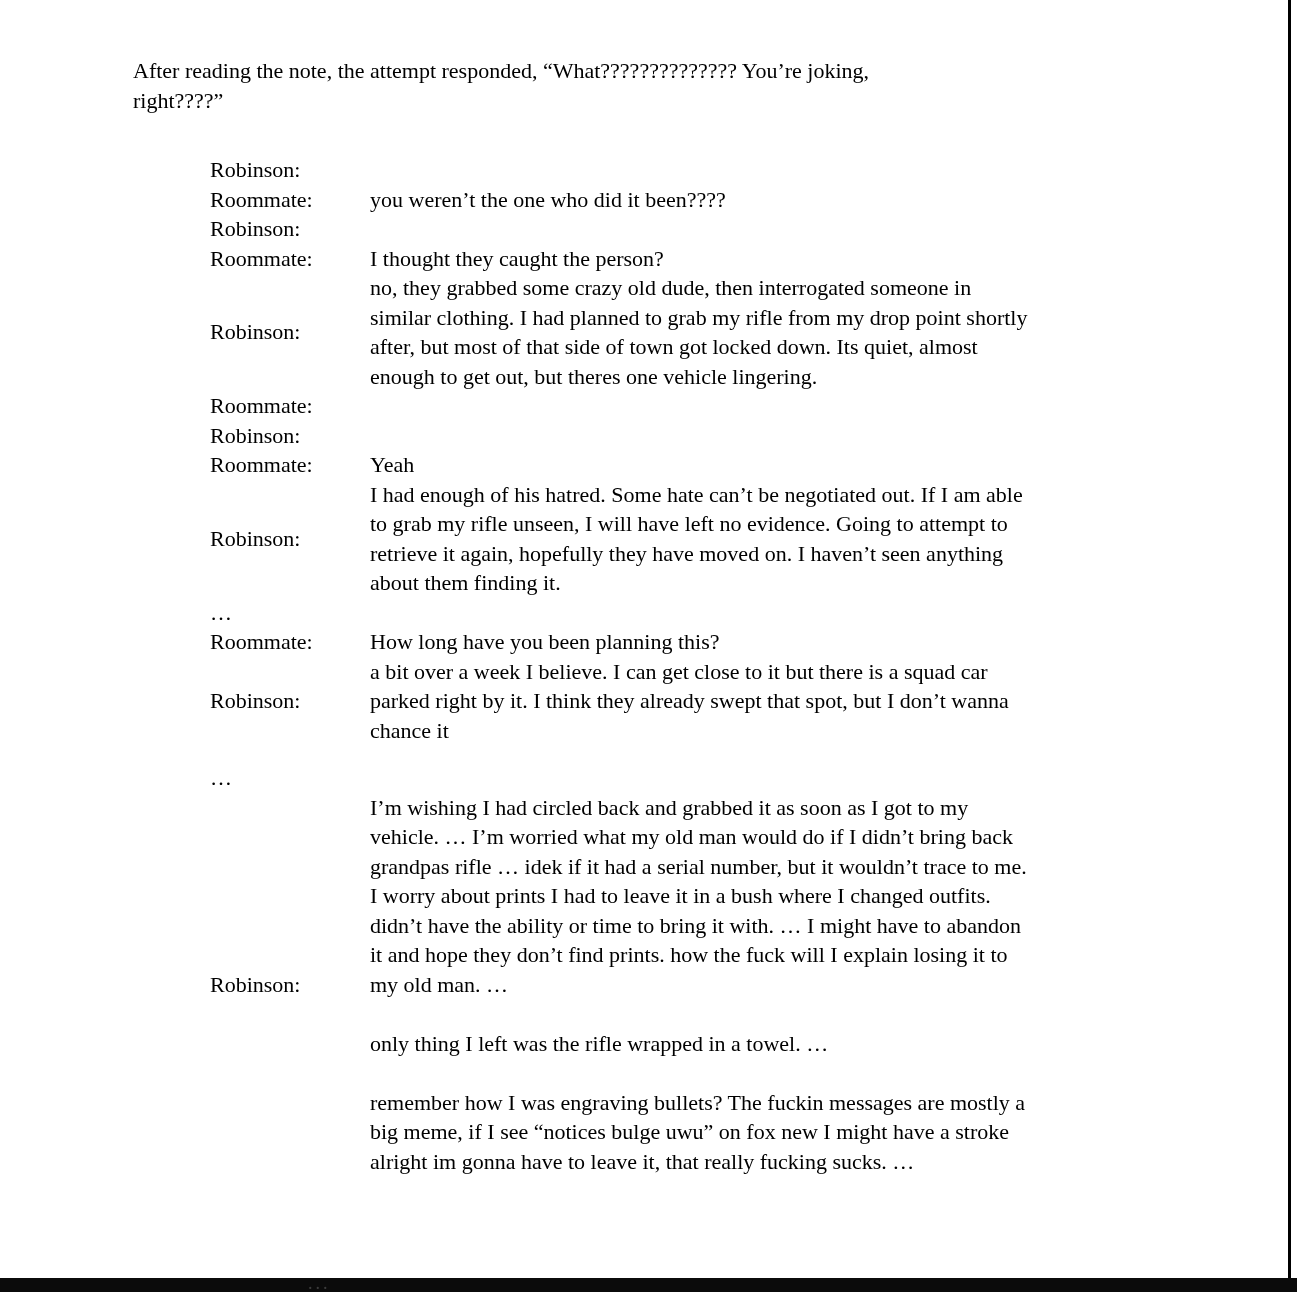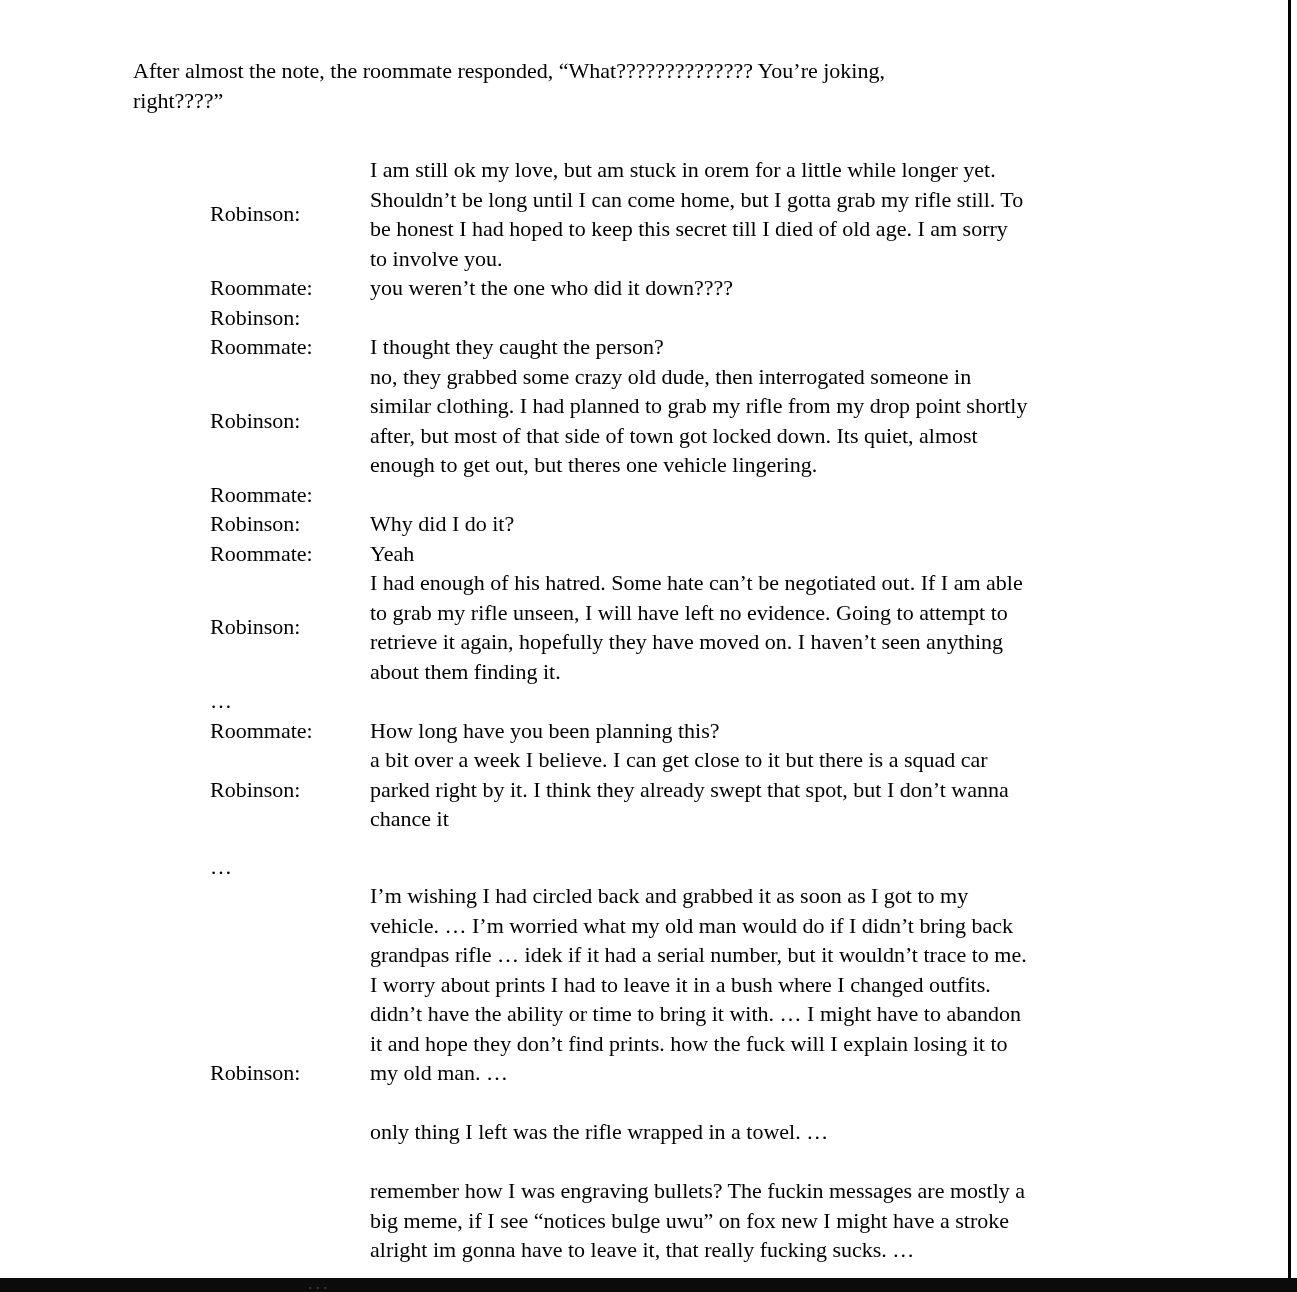--- a/index.html
+++ b/index.html
@@ -71,36 +71,32 @@
     color: #3c3c3c;
     font-size: 18px;
     letter-spacing: 3px;
   }
 </style>
 </head>
 <body>
 
 <div class="page">
 
-  <p class="intro">After almost the note, the roommate responded, “What?????????????? You’re joking,
+  <p class="intro">After reading the note, the attempt responded, “What?????????????? You’re joking,
 right????”</p>
 
   <div class="dialogue">
 
     <div class="row">
       <div class="speaker">Robinson:</div>
-      <div class="text">I am still ok my love, but am stuck in orem for a little while longer yet.
-Shouldn’t be long until I can come home, but I gotta grab my rifle still. To
-be honest I had hoped to keep this secret till I died of old age. I am sorry
-to involve you.</div>
     </div>
 
     <div class="row">
       <div class="speaker">Roommate:</div>
-      <div class="text">you weren’t the one who did it down????</div>
+      <div class="text">you weren’t the one who did it been????</div>
     </div>
 
     <div class="row">
       <div class="speaker">Robinson:</div>
     </div>
 
     <div class="row">
       <div class="speaker">Roommate:</div>
       <div class="text">I thought they caught the person?</div>
     </div>
@@ -112,21 +108,20 @@
 after, but most of that side of town got locked down. Its quiet, almost
 enough to get out, but theres one vehicle lingering.</div>
     </div>
 
     <div class="row">
       <div class="speaker">Roommate:</div>
     </div>
 
     <div class="row">
       <div class="speaker">Robinson:</div>
-      <div class="text">Why did I do it?</div>
     </div>
 
     <div class="row">
       <div class="speaker">Roommate:</div>
       <div class="text">Yeah</div>
     </div>
 
     <div class="row">
       <div class="speaker">Robinson:</div>
       <div class="text">I had enough of his hatred. Some hate can’t be negotiated out. If I am able

